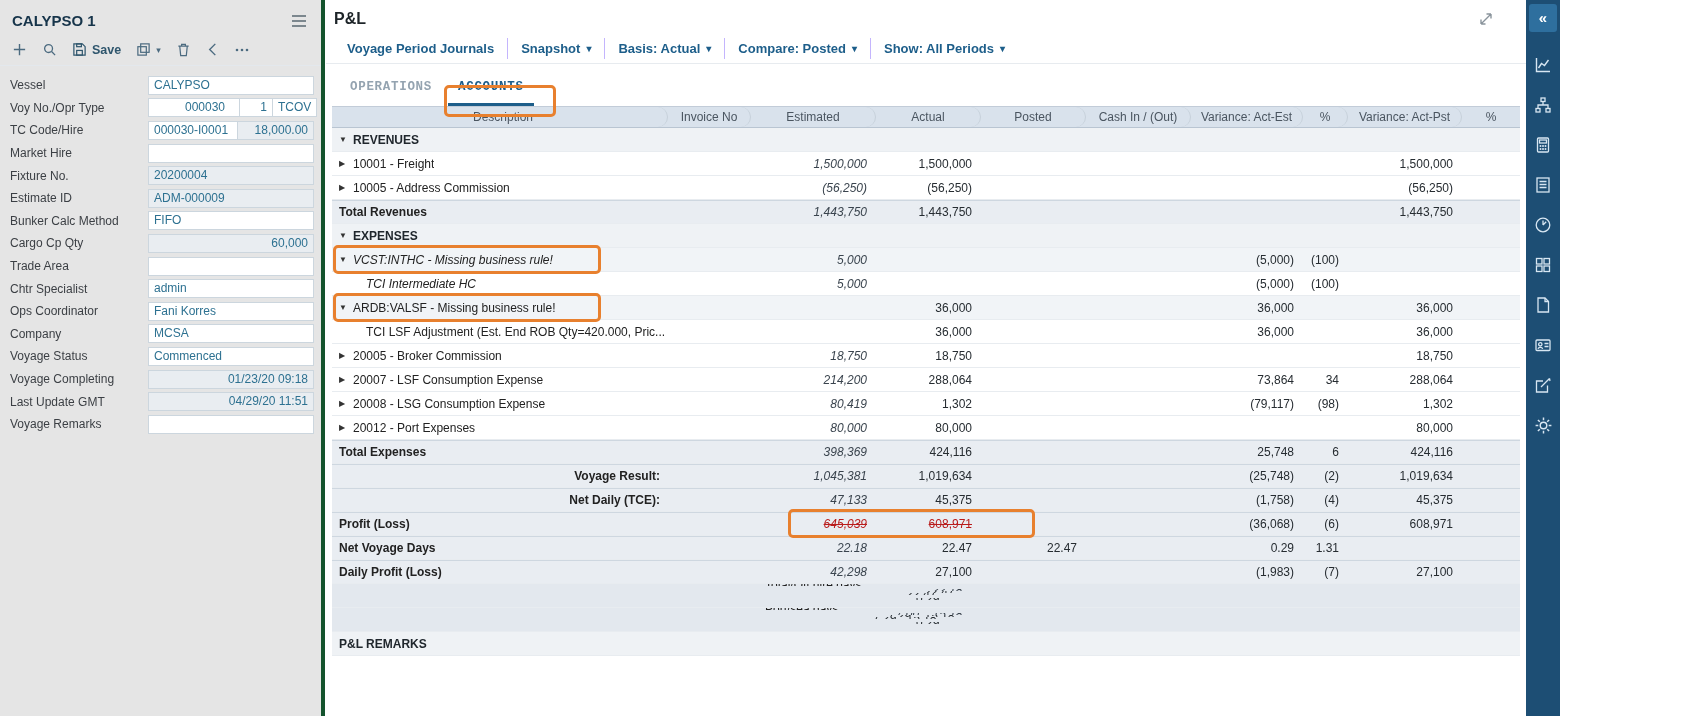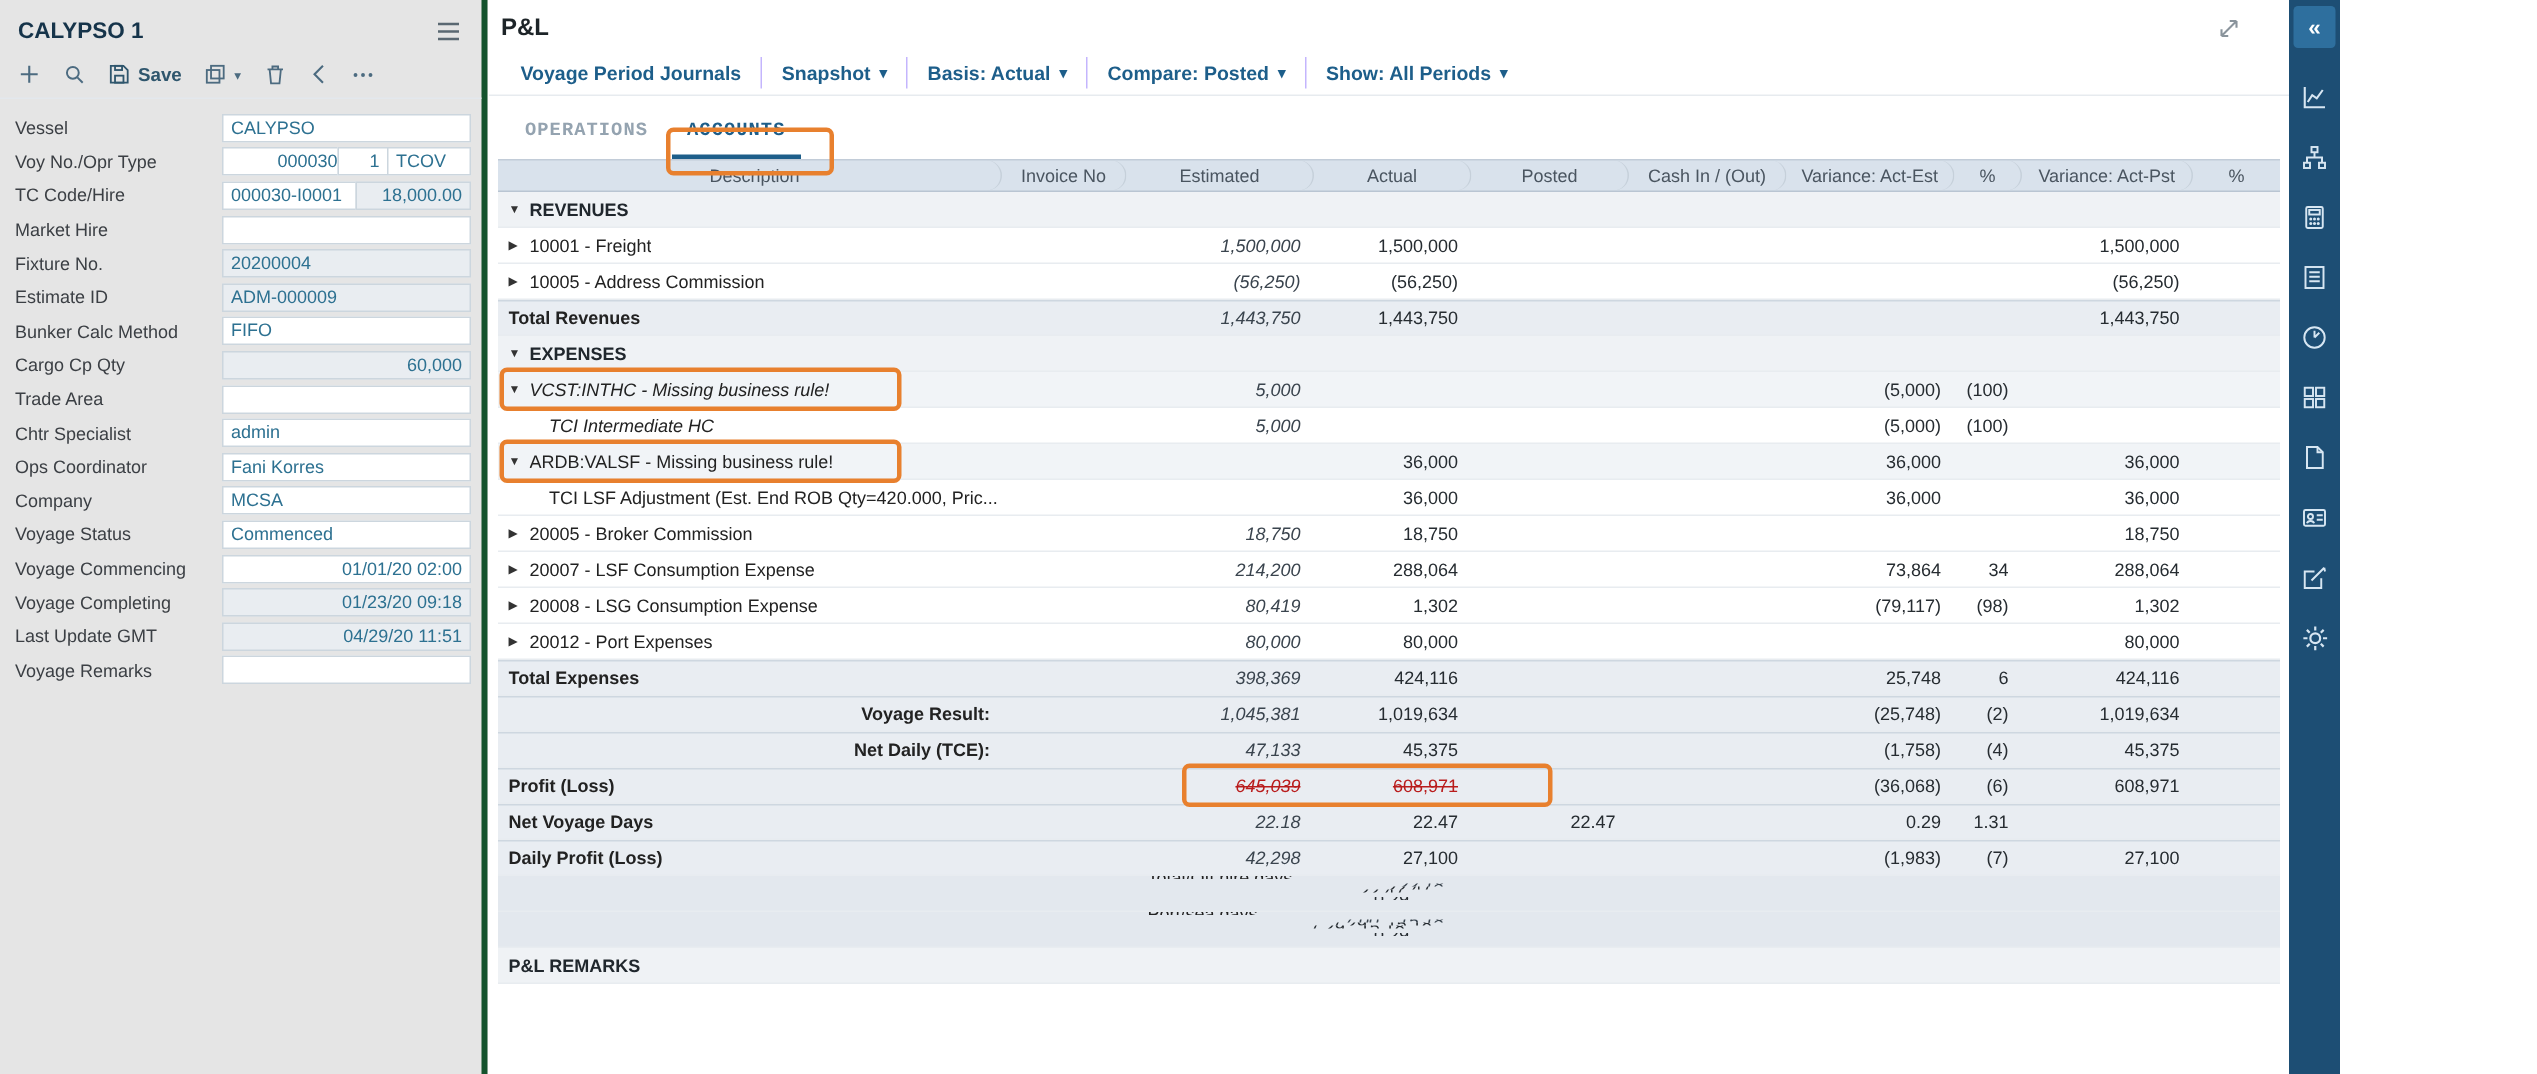--- a/index.html
+++ b/index.html
@@ -176,21 +176,21 @@
     <div class="lp-fields" id="lp-fields">
         <div class="lp-row">
           <div class="lp-label">Vessel</div>
           <div class="lp-cells">
             <div class="lp-cell" style="flex: 1 1 0%;">CALYPSO</div>
           </div>
         </div>
         <div class="lp-row">
           <div class="lp-label">Voy No./Opr Type</div>
           <div class="lp-cells">
-            <div class="lp-cell" style="width: 78px; flex: 0 0 auto; padding-left: 36px;">000030</div>
+            <div class="lp-cell" style="width: 92px; flex: 0 0 auto; padding-left: 36px;">000030</div>
             <div class="lp-cell right" style="width: 34px; flex: 0 0 auto;">1</div>
             <div class="lp-cell" style="flex: 1 1 0%;">TCOV</div>
           </div>
         </div>
         <div class="lp-row">
           <div class="lp-label">TC Code/Hire</div>
           <div class="lp-cells">
             <div class="lp-cell" style="width: 90px; flex: 0 0 auto;">000030-I0001</div>
             <div class="lp-cell gray right" style="flex: 1 1 0%;">18,000.00</div>
           </div>
@@ -246,26 +246,20 @@
         <div class="lp-row">
           <div class="lp-label">Company</div>
           <div class="lp-cells">
             <div class="lp-cell" style="flex: 1 1 0%;">MCSA</div>
           </div>
         </div>
         <div class="lp-row">
           <div class="lp-label">Voyage Status</div>
           <div class="lp-cells">
             <div class="lp-cell" style="flex: 1 1 0%;">Commenced</div>
-          </div>
-        </div>
-        <div class="lp-row">
-          <div class="lp-label">Voyage Commencing</div>
-          <div class="lp-cells">
-            <div class="lp-cell right" style="flex: 1 1 0%;">01/01/20 02:00</div>
           </div>
         </div>
         <div class="lp-row">
           <div class="lp-label">Voyage Completing</div>
           <div class="lp-cells">
             <div class="lp-cell gray right" style="flex: 1 1 0%;">01/23/20 09:18</div>
           </div>
         </div>
         <div class="lp-row">
           <div class="lp-label">Last Update GMT</div>

